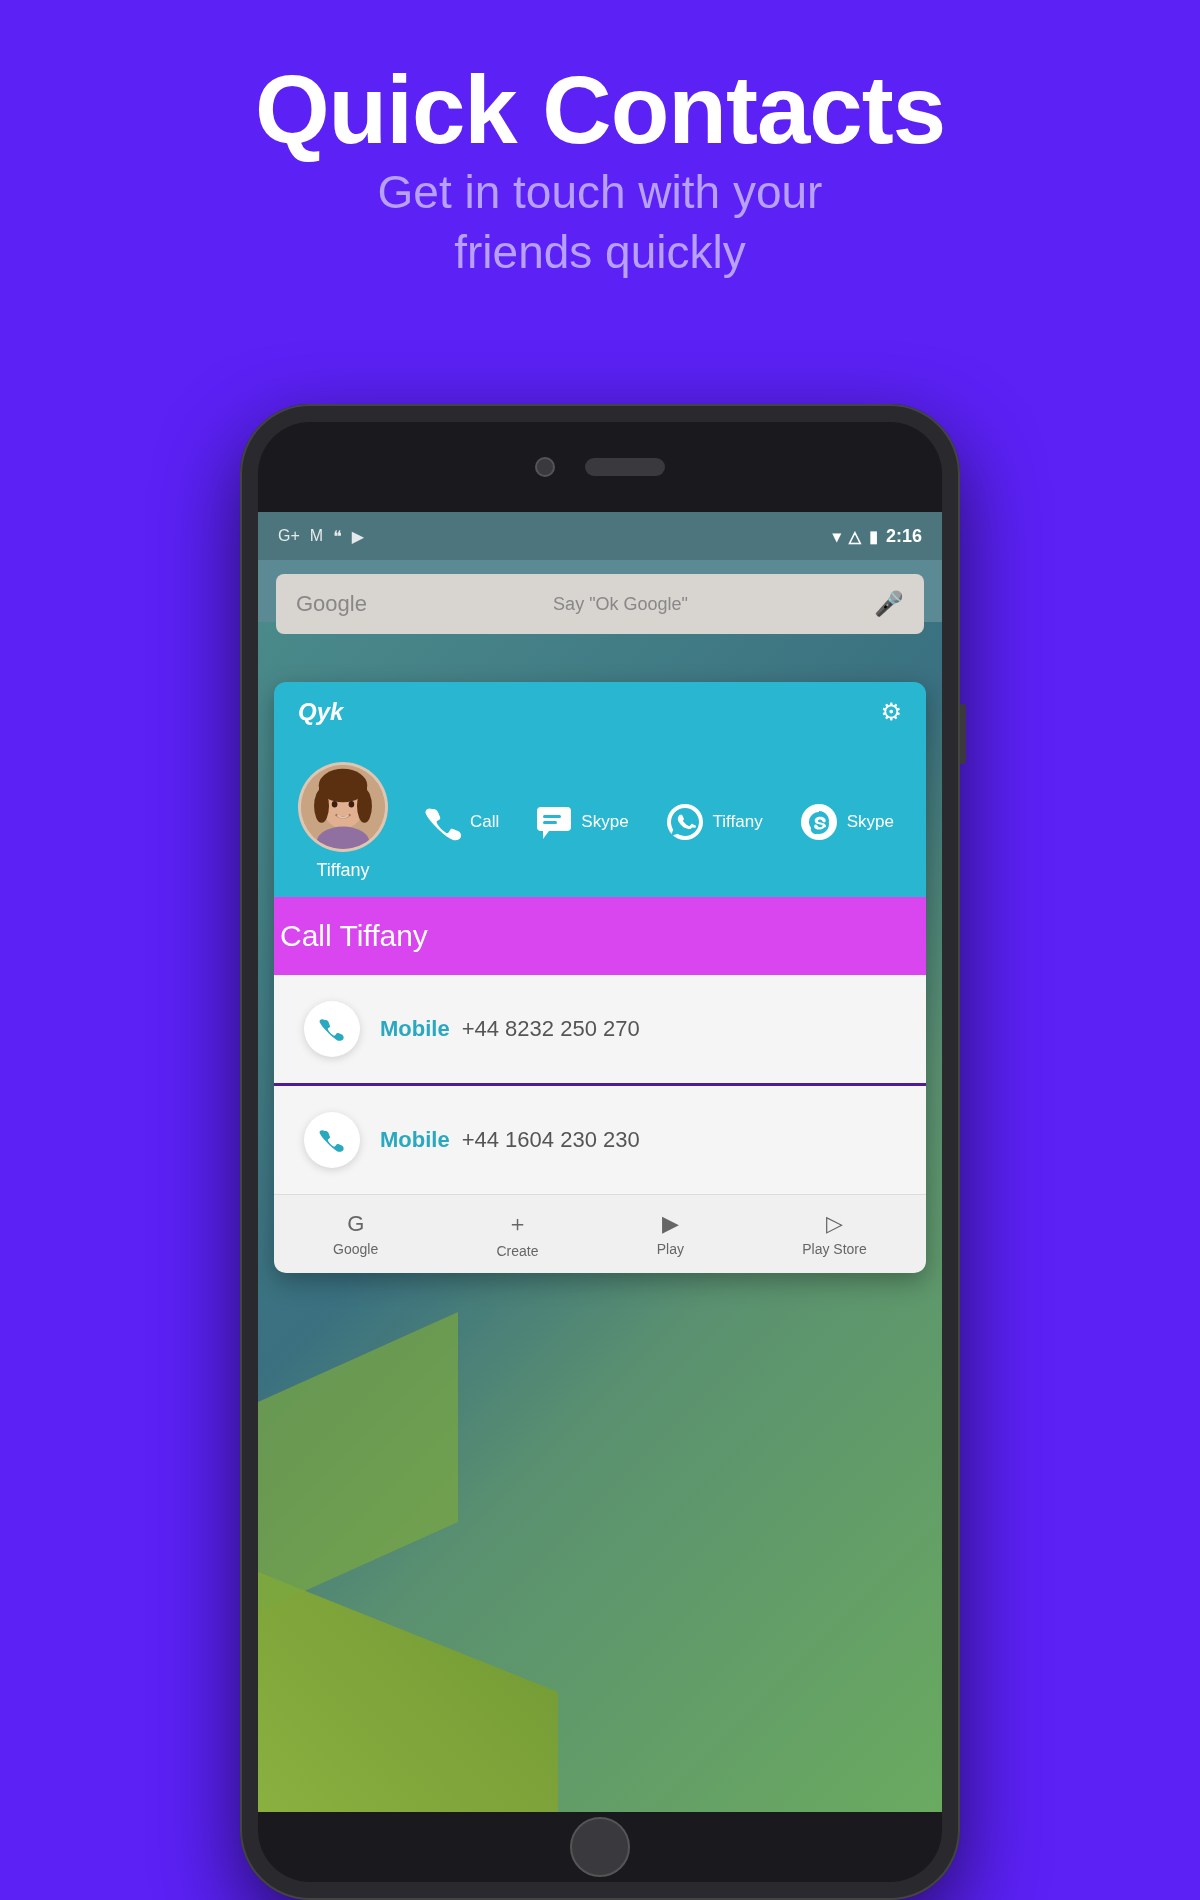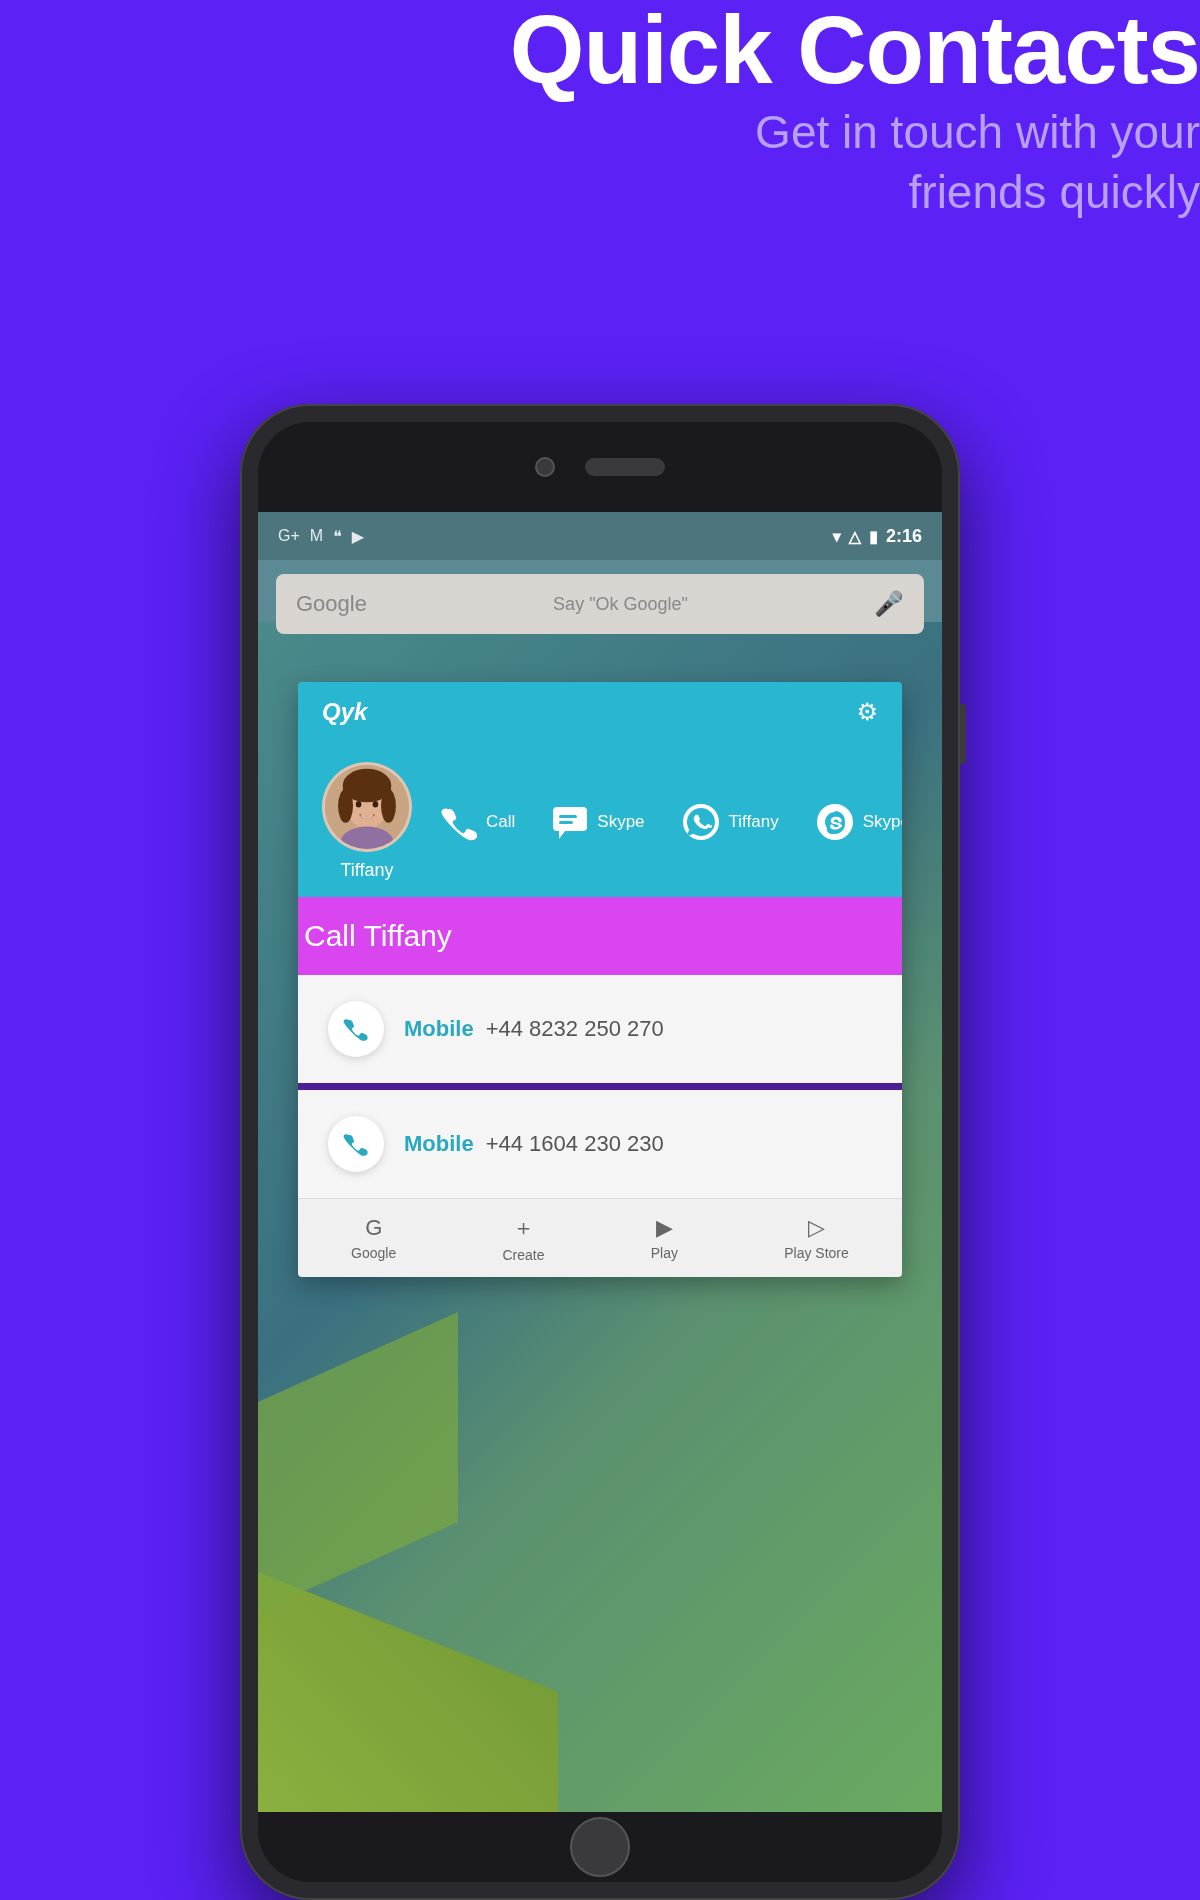--- a/index.html
+++ b/index.html
@@ -8,21 +8,22 @@
       width: 1200px;
       height: 1900px;
       background: #5b21f5;
       font-family: 'Arial', sans-serif;
       overflow: hidden;
       position: relative;
     }
 
     
     .header-section {
-      text-align: right;
+      text-align: center;
+      padding-top: 60px;
       padding-bottom: 30px;
     }
 
     .main-title {
       font-size: 96px;
       font-weight: 900;
       color: #ffffff;
       letter-spacing: -1px;
       line-height: 1.05;
     }
@@ -183,22 +184,22 @@
       clip-path: polygon(0 30%, 100% 0%, 100% 70%, 0 100%);
       opacity: 0.7;
     }
 
     
     .qyk-widget {
       position: absolute;
       top: 170px;
       left: 50%;
       transform: translateX(-50%);
-      width: 604px;
-      border-radius: 4px;
+      width: 652px;
+      border-radius: 12px;
       overflow: hidden;
       box-shadow: 0 8px 24px rgba(0,0,0,0.3);
       z-index: 10;
     }
 
     .qyk-header {
       background: #29b6d0;
       padding: 16px 24px;
       display: flex;
       align-items: center;
@@ -293,21 +294,21 @@
 
     
     .numbers-list {
       background: #f5f5f5;
     }
 
     .number-item {
       display: flex;
       align-items: center;
       padding: 26px 30px;
-      border-bottom: 7px solid #4c1d95;
+      border-bottom: 3px solid #4c1d95;
       gap: 20px;
     }
 
     .number-item:last-child {
       border-bottom: none;
     }
 
     .phone-circle {
       width: 56px;
       height: 56px;

